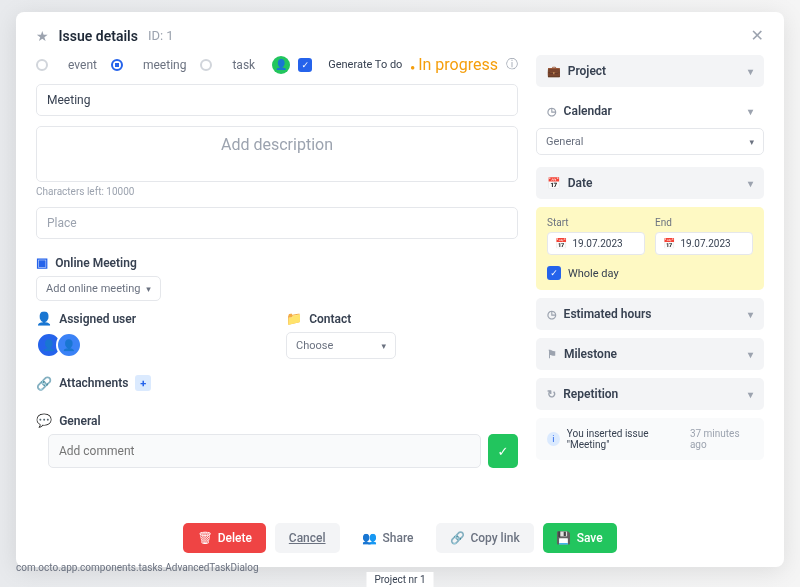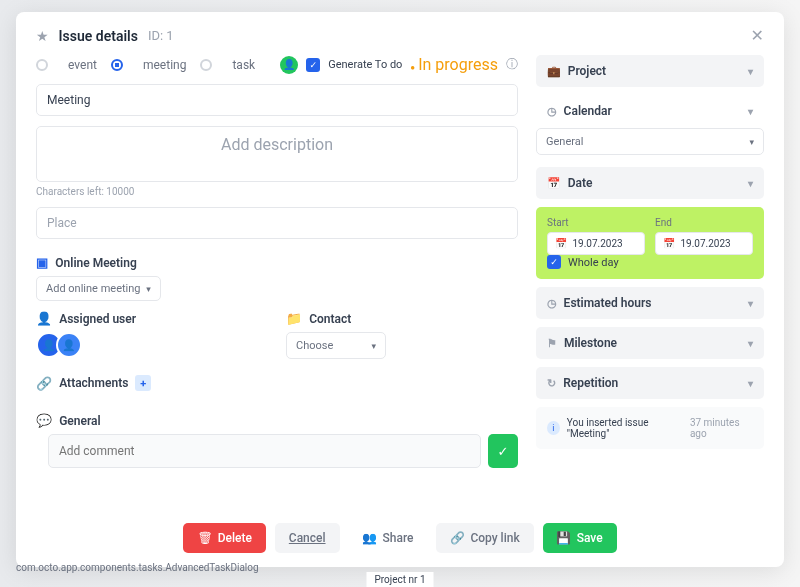--- a/index.html
+++ b/index.html
@@ -31,29 +31,29 @@
 .chars-left { font-size: 10px; color: #9ca3af; margin-top: -6px; }
 .section { margin-top: 6px; }
 .section-header { display: flex; align-items: center; gap: 7px; font-size: 12px; font-weight: 600; color: #374151; margin-bottom: 6px; }
 .section-icon { color: #2563eb; font-size: 13px; }
 .small-btn { border: 1px solid #e5e7eb; background: #fff; border-radius: 5px; padding: 5px 9px; font-size: 11px; color: #6b7280; cursor: pointer; }
 .two-col { display: flex; gap: 18px; }
 .two-col > div { flex: 1; }
 .avatar-row { display: flex; gap: 0px; }
 .avatar { width: 26px; height: 26px; border-radius: 50%; background: #2563eb; display: flex; align-items: center; justify-content: center; color: #fff; font-size: 11px; border:2px solid #fff; }
 .avatar:nth-child(2){ margin-left:-6px; background:#3b82f6;}
-.select { width: 100px; border: 1px solid #e5e7eb; border-radius: 5px; padding: 6px 9px; font-size: 11px; color: #6b7280; background: #fff; display:flex; justify-content:space-between; align-items:center;}
+.select { width: 110px; border: 1px solid #e5e7eb; border-radius: 5px; padding: 6px 9px; font-size: 11px; color: #6b7280; background: #fff; display:flex; justify-content:space-between; align-items:center;}
 .add-badge { width: 16px; height: 16px; background: #dbeafe; color: #2563eb; border-radius: 3px; display: inline-flex; align-items: center; justify-content: center; font-size: 11px; font-weight: bold; }
 .comment-row { display: flex; gap: 7px; align-items: stretch; }
 .comment-row input { flex: 1; background: #f9fafb; border: 1px solid #e5e7eb; border-radius: 5px; padding: 9px 10px; font-size: 12px; margin-left: 12px; }
 .comment-send { width: 30px; background: #22c55e; border-radius: 5px; display: flex; align-items: center; justify-content: center; color: #fff; cursor: pointer; font-size: 13px; }
 .accordion { background: #f3f4f6; border-radius: 5px; padding: 9px 11px; display: flex; align-items: center; gap: 7px; font-size: 12px; font-weight: 600; color: #374151; cursor: pointer; }
 .accordion .chev { margin-left: auto; color: #9ca3af; font-size: 10px; }
 .accordion-icon { color: #9ca3af; font-size: 11px; }
-.date-box { background: #bef264; border-radius: 5px; padding: 10px 11px; display: flex; flex-direction: column; gap: 0; }
+.date-box { background: #fef9c3; border-radius: 5px; padding: 10px 11px; display: flex; flex-direction: column; gap: 11px; }
 .date-row { display: flex; gap: 10px; }
 .date-col { flex: 1; }
 .date-label { font-size: 10px; color: #6b7280; margin-bottom: 4px; }
 .date-input { background: #fff; border: 1px solid #e5e7eb; border-radius: 4px; padding: 5px 7px; font-size: 10px; color: #374151; display: flex; align-items: center; gap: 5px; }
 .whole-day { display: flex; align-items: center; gap: 7px; font-size: 11px; color: #374151; }
 .activity { background: #f9fafb; border-radius: 5px; padding: 10px 11px; display: flex; align-items: center; gap: 7px; font-size: 10px; }
 .activity-icon { width: 14px; height: 14px; background: #dbeafe; border-radius: 50%; display:flex;align-items:center;justify-content:center;color:#2563eb; font-size:9px;}
 .activity-text { color: #374151; }
 .activity-time { margin-left: auto; color: #9ca3af; }
 .modal-footer { display: flex; align-items: center; justify-content: center; gap: 9px; padding: 14px 20px; }
@@ -93,21 +93,21 @@
           <span class="radio-circle"></span>
           <span>meeting</span>
         </div>
         <div class="radio">
           <span class="radio-circle"></span>
           <span>task</span>
         </div>
         <div class="type-row-right">
           <span class="green-dot">👤</span>
           <span class="checkbox-blue">✓</span>
-          <span style="color:#374151;">Generate To do</span>
+          <span style="color:#374151;margin-left:8px;">Generate To do</span>
           <span class="status-badge">In progress</span>
           <span class="info-icon">ⓘ</span>
         </div>
       </div>
 
       <input class="text-input" value="Meeting" style="">
 
       <textarea class="textarea" placeholder="Add description" style=""></textarea>
       <div class="chars-left">Characters left: 10000</div>
 

